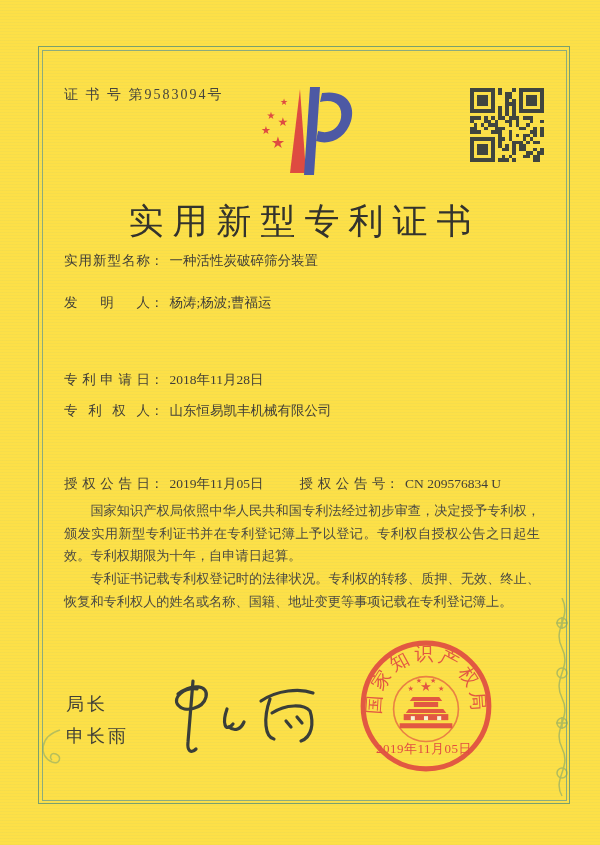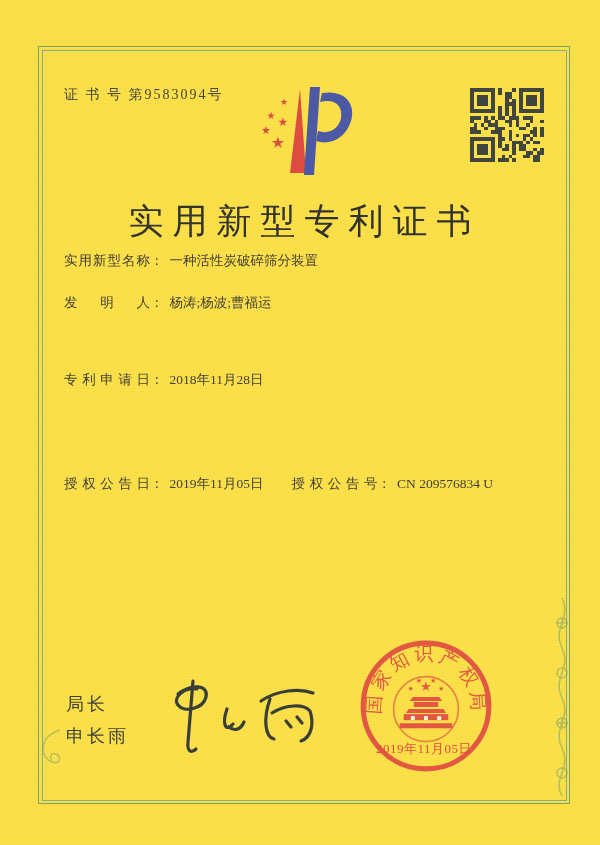--- a/index.html
+++ b/index.html
@@ -26,21 +26,21 @@
   .logo{position:absolute;left:240px;top:80px;width:120px;height:102px;}
   .qr{position:absolute;left:470px;top:88px;width:74px;height:74px;}
   .title{
     position:absolute;left:0;right:0;top:178px;text-align:center;
     font-size:35px;letter-spacing:9px;text-indent:9px;color:#33332d;font-weight:500;margin-top:20px;
   }
   .frow{position:absolute;left:64px;width:478px;font-size:13.5px;color:#413f38;white-space:nowrap;}
   .flabel{display:inline-block;width:86px;text-align:justify;text-align-last:justify;vertical-align:bottom;}
   .fcolon{display:inline-block;margin-right:6px;}
   .r1{top:252px}.r2{top:294px}.r3{top:334px}.r4{top:371px}.r5{top:402px}.r6{top:438px}.r7{top:475px}
-  .g2label{margin-left:28px;}
+  .g2label{margin-left:36px;}
   .paras{position:absolute;left:64px;top:500px;width:476px;font-size:13.2px;line-height:1.72;text-align:justify;color:#4b4a42;}
   .paras p{margin:0;text-indent:2em;}
   .director{position:absolute;left:66px;font-size:18px;letter-spacing:3px;color:#3f3f38;}
   .dt{top:692px}.dn{top:724px}
   .sign{position:absolute;left:148px;top:674px;width:185px;height:98px;}
   .seal{position:absolute;left:352px;top:632px;width:148px;height:148px;opacity:.92;}
   .seal-date{position:absolute;left:348px;top:740px;width:152px;text-align:center;font-size:13px;letter-spacing:.5px;color:#e04d42;}
   .page-info{position:absolute;left:0;right:0;top:772px;text-align:center;font-size:11px;letter-spacing:2px;color:#55554c;}
   .back-note{position:absolute;left:0;right:0;top:851px;text-align:left;font-size:17px;letter-spacing:3px;color:#676b57;}
   .flourish-r{position:absolute;left:542px;top:598px;width:40px;height:200px;opacity:.55;}
@@ -298,24 +298,31 @@
 
   <div class="frow r1">
     <span class="flabel">实用新型名称</span><span class="fcolon">：</span><span>一种活性炭破碎筛分装置</span>
   </div>
   <div class="frow r2">
     <span class="flabel">发明人</span><span class="fcolon">：</span><span>杨涛;杨波;曹福运</span>
   </div>
   <div class="frow r4">
     <span class="flabel">专利申请日</span><span class="fcolon">：</span><span>2018年11月28日</span>
   </div>
+  <div class="frow r5">
+    <span class="flabel">专利权人</span><span class="fcolon">：</span><span>山东恒易凯丰机械有限公司</span>
+  </div>
   <div class="frow r7">
     <span class="flabel">授权公告日</span><span class="fcolon">：</span><span>2019年11月05日</span><span class="flabel g2label">授权公告号</span><span class="fcolon">：</span><span>CN 209576834 U</span>
   </div>
 
+  <div class="paras">
+    <p>国家知识产权局依照中华人民共和国专利法经过初步审查，决定授予专利权，颁发实用新型专利证书并在专利登记簿上予以登记。专利权自授权公告之日起生效。专利权期限为十年，自申请日起算。</p>
+    <p>专利证书记载专利权登记时的法律状况。专利权的转移、质押、无效、终止、恢复和专利权人的姓名或名称、国籍、地址变更等事项记载在专利登记簿上。</p>
+  </div>
 
   <div class="director dt">局长</div>
   <div class="director dn">申长雨</div>
 
   <div class="sign">
     <svg viewBox="0 0 185 98" width="185" height="98" fill="none" stroke="#3a3e39" stroke-width="3.2" stroke-linecap="round">
       <path d="M30,20 C44,9 61,11 58,23 C55,35 36,39 30,31 C24,23 37,13 49,15"></path>
       <path d="M45,7 L40,68 C39,77 43,80 48,75"></path>
       <path d="M79,35 C74,49 77,59 85,50"></path>
       <path d="M81,53 C87,58 93,55 96,48"></path>

